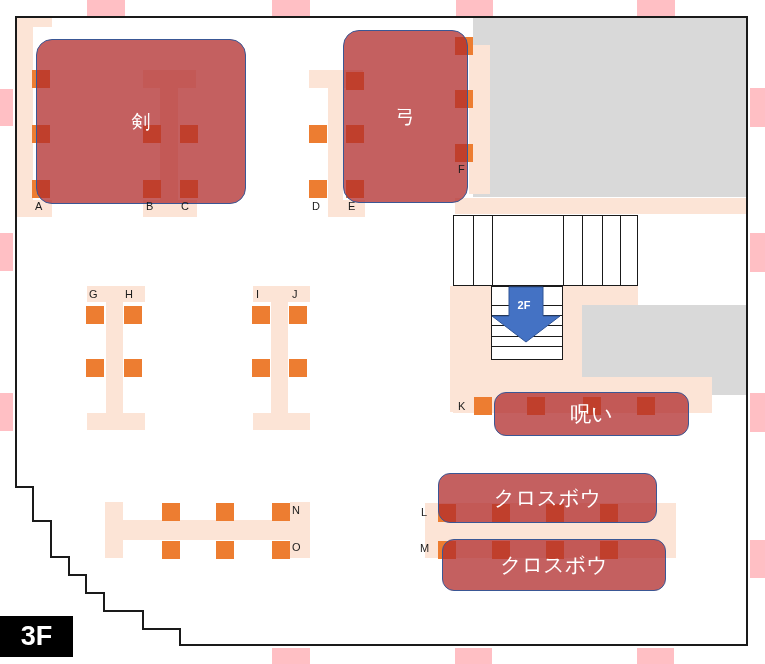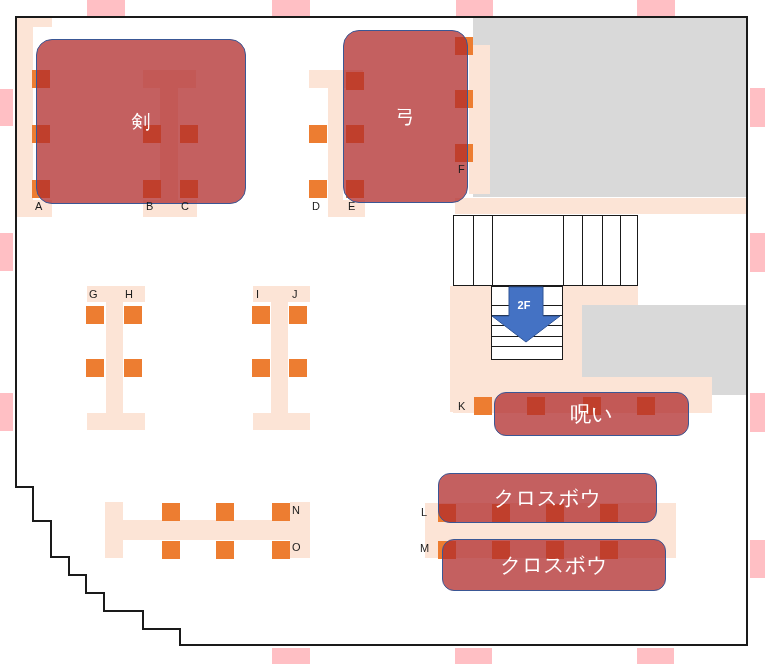--- a/index.html
+++ b/index.html
@@ -163,14 +163,15 @@
       <div class="letter" style="left: 421px; top: 506px;">L</div>
       <div class="letter" style="left: 420px; top: 542px;">M</div>
       <div class="letter" style="left: 292px; top: 504px;">N</div>
       <div class="letter" style="left: 292px; top: 541px;">O</div>
     </div>
 
   <svg class="layer" width="765" height="664">
     <polygon id="top-poly" points="16,17 747,17 747,645 180,645 180,629 143,629 143,611 104,611 104,593 86,593 86,575 69,575 69,557 51,557 51,521 33,521 33,487 16,487" fill="none" stroke="#1a1a1a" stroke-width="2"></polygon>
   </svg>
 
+  <div class="floor-badge">3F</div>
 
 </div>
 
 </body></html>

